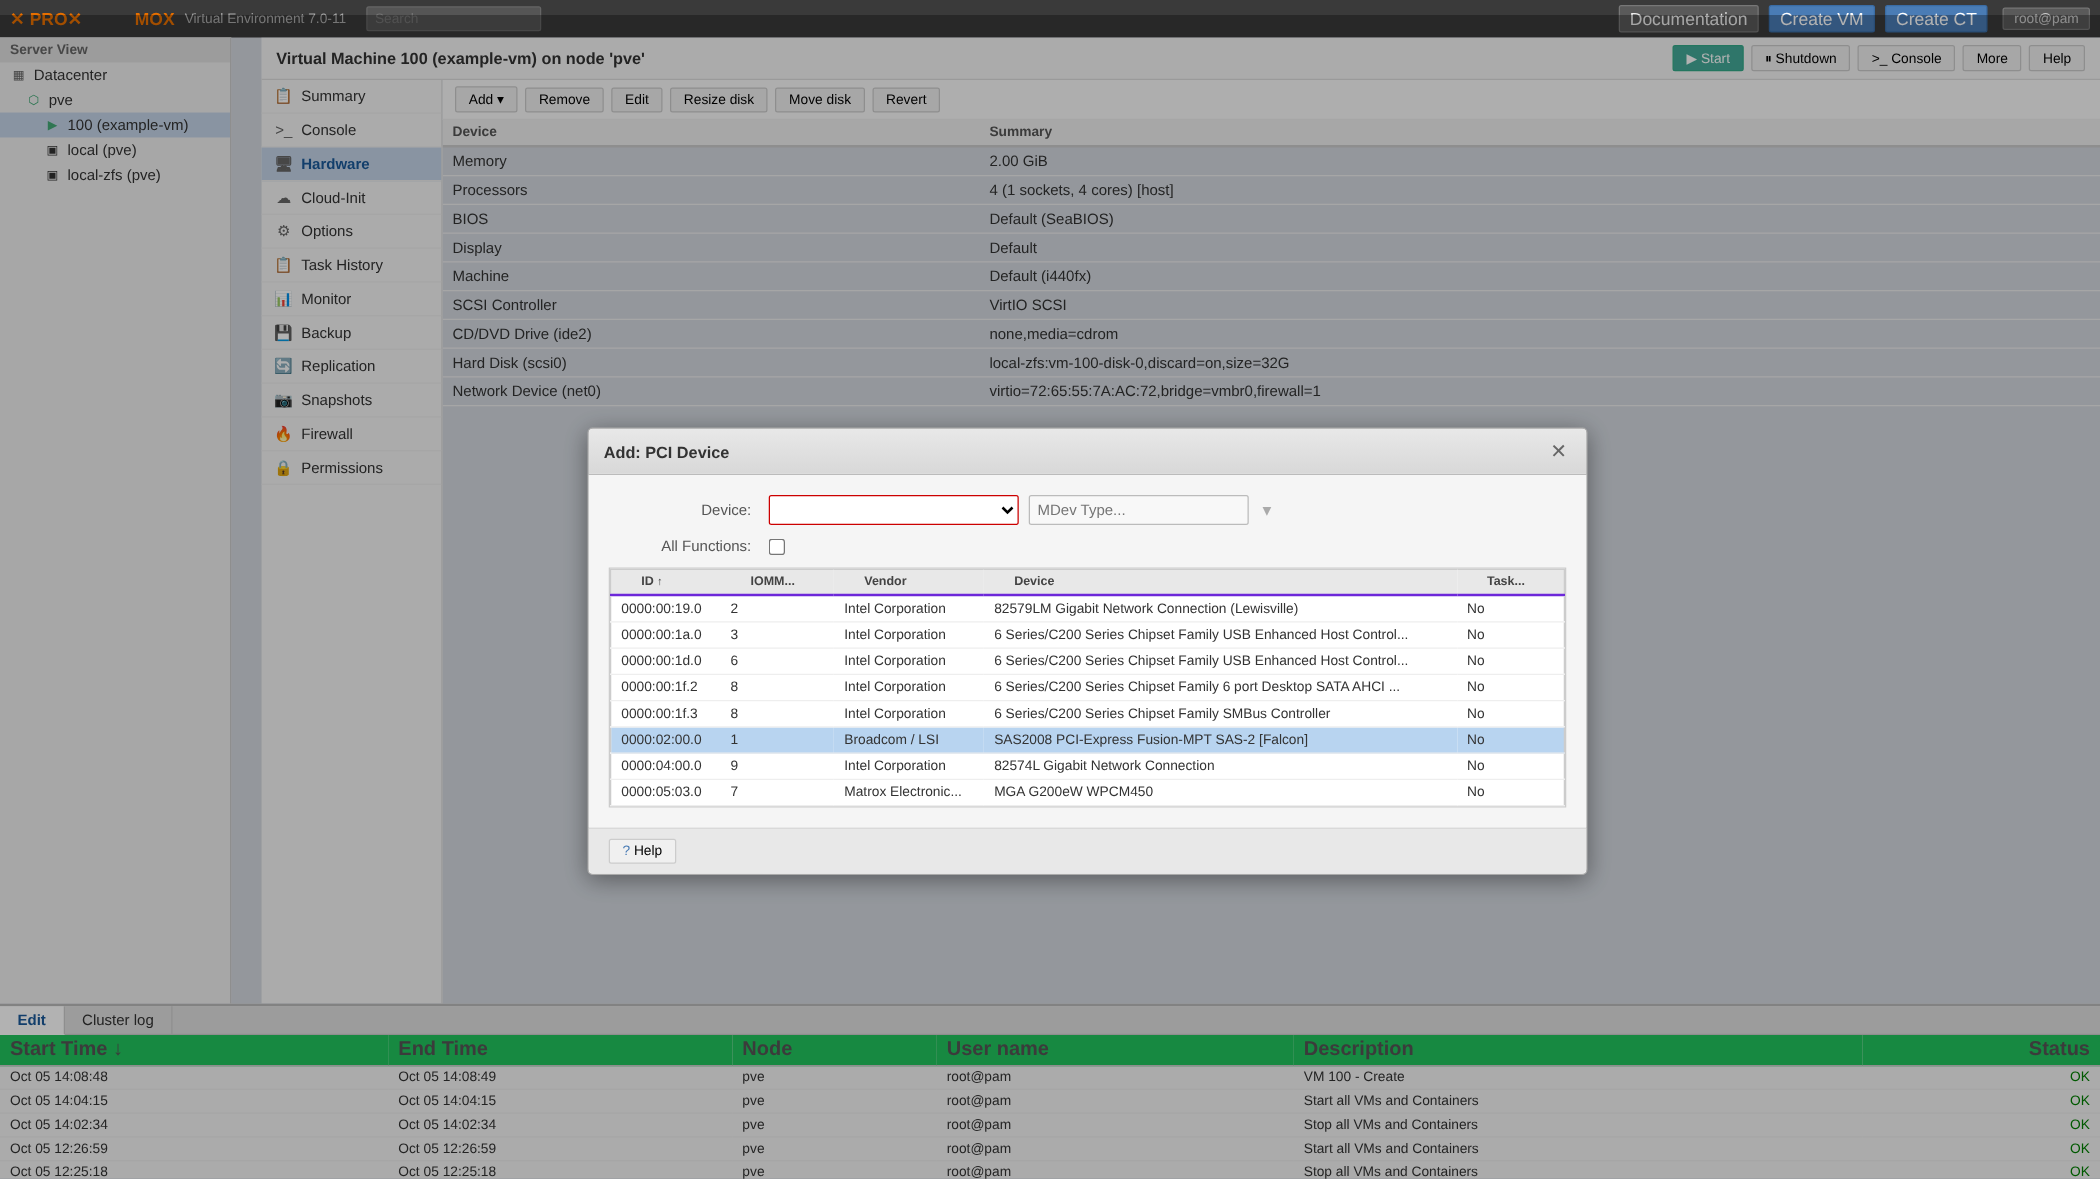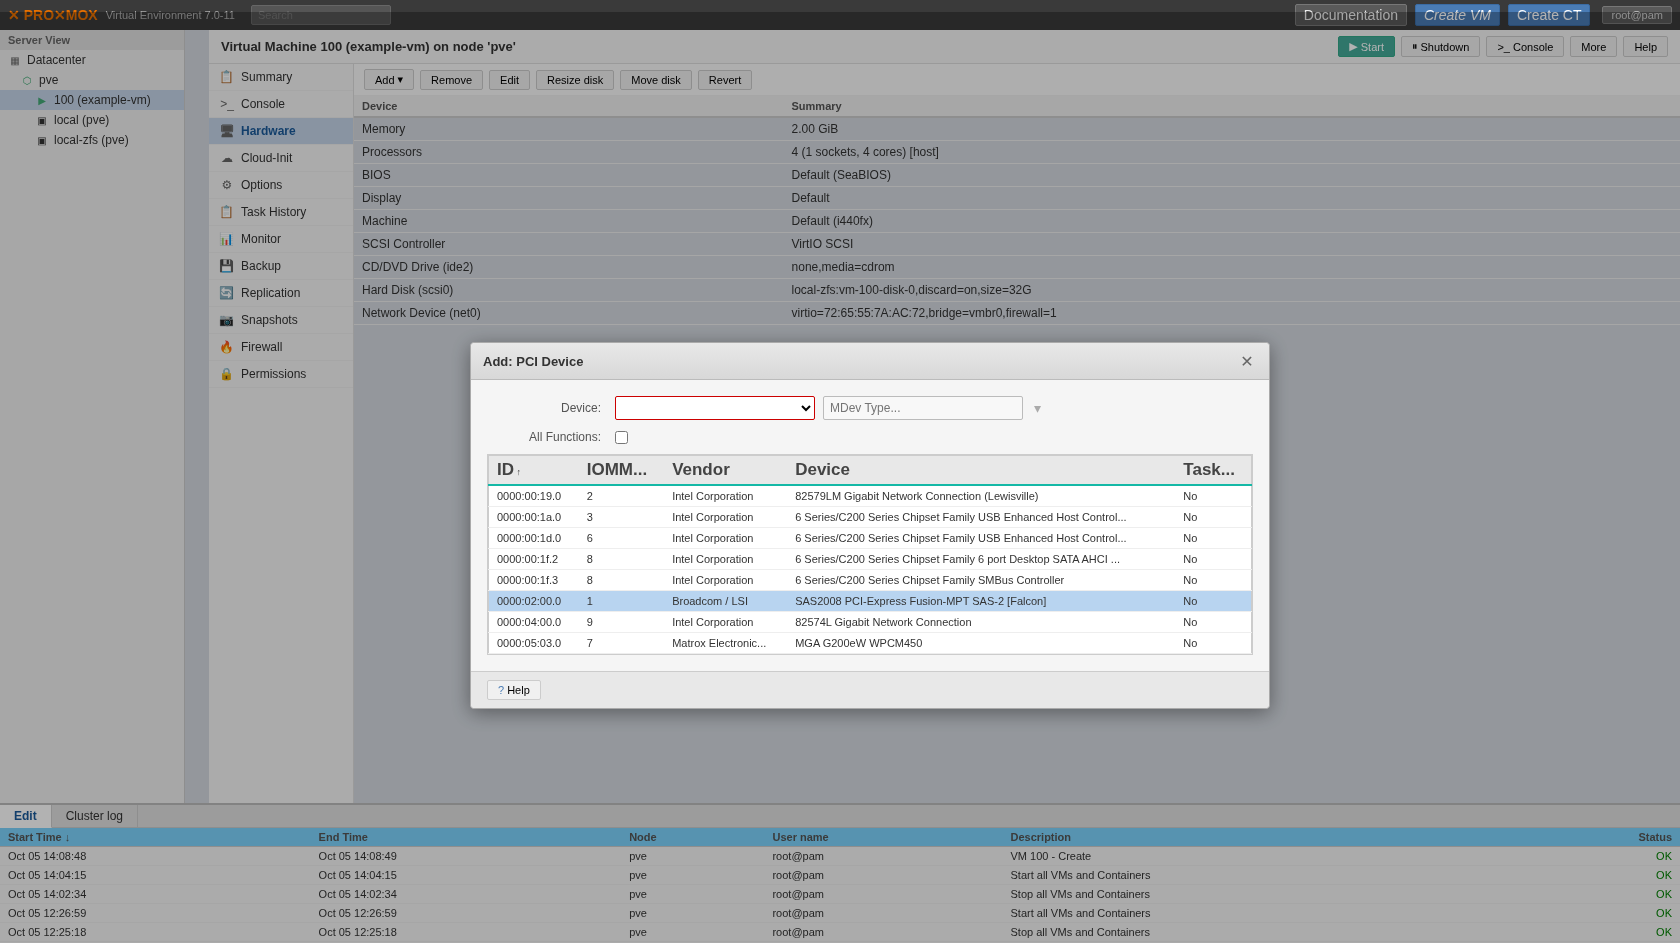--- a/index.html
+++ b/index.html
@@ -4,21 +4,21 @@
   <style>
     * { box-sizing: border-box; margin: 0; padding: 0; }
     body { font-family: Arial, sans-serif; font-size: 12px; background: #d4d9e0; color: #333; height: 943px; overflow: hidden; }
 
     
     .topbar { background: #3a3a3a; height: 30px; display: flex; align-items: center; padding: 0 8px; gap: 8px; }
     .topbar-logo { color: #fff; font-weight: bold; font-size: 14px; display: flex; align-items: center; gap: 4px; }
     .topbar-search { margin-left: 8px; height: 20px; border: 1px solid #666; background: #555; color: #fff; padding: 0 6px; font-size: 11px; border-radius: 2px; width: 140px; }
     .topbar-spacer { flex: 1; }
     .topbar-btn { background: #5a5a5a; color: #eee; border: 1px solid #777; padding: 2px 8px; font-size: 14px; border-radius: 2px; cursor: pointer; display: flex; align-items: center; gap: 3px; }
-    .topbar-btn.create-vm { background: #4a7cb5; border-color: #3a6ca5; color: #fff; font-style: italic; }
+    .topbar-btn.create-vm { background: #4a7cb5; border-color: #3a6ca5; color: #fff; }
     .topbar-btn.create-ct { background: #4a7cb5; border-color: #3a6ca5; color: #fff; }
     .topbar-user { color: #ccc; font-size: 11px; margin-left: 4px; background: #5a5a5a; border: 1px solid #777; padding: 2px 8px; border-radius: 2px; }
 
     
     .main-layout { display: flex; height: calc(943px - 30px - 140px); gap: 24px; }
 
     
     .sidebar { width: 185px; background: #f0f0f0; border-right: 1px solid #ccc; overflow-y: auto; }
     .sidebar-header { background: #e0e0e0; padding: 4px 8px; font-size: 11px; color: #666; font-weight: bold; }
     .tree-item { padding: 3px 8px; cursor: pointer; display: flex; align-items: center; gap: 5px; font-size: 12px; }
@@ -56,47 +56,47 @@
     .modal-overlay { position: fixed; top: 12px; left: 0; width: 100%; height: 100%; background: rgba(0,0,0,0.3); z-index: 100; display: flex; align-items: center; justify-content: center; }
     .modal { background: #f0f0f0; border: 1px solid #aaa; border-radius: 4px; box-shadow: 0 4px 20px rgba(0,0,0,0.4); min-width: 800px; }
     .modal-header { background: linear-gradient(to bottom, #e8e8e8, #d8d8d8); padding: 8px 12px; display: flex; align-items: center; justify-content: space-between; border-bottom: 1px solid #bbb; border-radius: 4px 4px 0 0; }
     .modal-title { font-size: 13px; font-weight: bold; color: #333; }
     .modal-close { background: none; border: none; cursor: pointer; font-size: 16px; color: #666; width: 20px; height: 20px; display: flex; align-items: center; justify-content: center; border-radius: 2px; }
     .modal-body { padding: 16px; background: #f5f5f5; }
     .modal-footer { padding: 8px 16px; background: #e8e8e8; border-top: 1px solid #ccc; display: flex; gap: 8px; border-radius: 0 0 4px 4px; }
 
     .form-row { display: flex; align-items: center; margin-bottom: 10px; gap: 8px; }
     .form-label { width: 120px; font-size: 12px; color: #555; text-align: right; padding-right: 6px; }
-    .form-input-mdev { height: 24px; border: 1px solid #bbb; background: #f8f8f8; padding: 0 6px; font-size: 12px; border-radius: 2px; width: 200px; color: #0f766e; }
+    .form-input-mdev { height: 24px; border: 1px solid #bbb; background: #f8f8f8; padding: 0 6px; font-size: 12px; border-radius: 2px; width: 176px; color: #0f766e; }
     .form-select { height: 24px; border: 1px solid #c00; background: #fff; padding: 0 6px; font-size: 12px; border-radius: 2px; width: 200px; }
 
     
     .pci-table { width: 100%; border-collapse: collapse; background: #fff; border: 1px solid #ccc; }
-    .pci-table th { background: #e8e8e8; border-bottom: 2px solid #14b8a6; padding: 4px 8px; text-align: left; font-size: 17px; color: #444; font-weight: bold; cursor: pointer; }
+    .pci-table th { background: #e8e8e8; border-bottom: 2px solid #6d28d9; padding: 4px 24px; text-align: left; font-size: 10px; color: #444; font-weight: bold; cursor: pointer; }
     .pci-table td { padding: 4px 8px; border-bottom: 1px solid #eee; font-size: 11px; }
     .pci-table tr.selected td { background: #b8d4f0; }
     .pci-table .sort-asc::after { content: ' ↑'; font-size: 9px; }
 
     
     .bottom-panel { height: 140px; background: #f5f5f5; border-top: 2px solid #bbb; display: flex; flex-direction: column; }
     .bottom-tabs { display: flex; background: #e0e0e0; border-bottom: 1px solid #ccc; }
     .bottom-tab { padding: 4px 14px; font-size: 12px; cursor: pointer; border-right: 1px solid #ccc; }
     .bottom-tab.active { background: #fff; font-weight: bold; color: #1a5a9a; border-bottom: 1px solid #fff; margin-bottom: -1px; }
     .bottom-table { flex: 1; overflow-y: auto; }
     .bottom-table table { width: 100%; border-collapse: collapse; }
-    .bottom-table th { background: #7dd3fc; padding: 3px 8px; font-size: 11px; color: #555; text-align: left; border-bottom: 1px solid #ccc; }
+    .bottom-table th { background: #22c55e; padding: 3px 8px; font-size: 16px; color: #555; text-align: left; border-bottom: 1px solid #ccc; }
     .bottom-table td { padding: 3px 8px; font-size: 11px; border-bottom: 1px solid #eee; }
   </style>
 </head>
 <body>
 
 <div class="topbar">
   <div class="topbar-logo">
     <span style="color:#e87000;font-weight:900;font-size:14px;">✕</span>
-    <span><span style="color:#e87000;">PRO</span><span style="color:#e87000;font-weight:900;">✕</span><span style="color:#e87000;">MOX</span></span>
+    <span><span style="color:#e87000;">PRO</span><span style="color:#e87000;font-weight:900;">✕</span><span style="color:#e87000;margin-left:42px;">MOX</span></span>
   </div>
   <span style="color:#aaa;font-size:11px;">Virtual Environment 7.0-11</span>
   <input class="topbar-search" type="text" placeholder="Search" style="">
   <div class="topbar-spacer"></div>
   <button class="topbar-btn">Documentation</button>
   <button class="topbar-btn create-vm">Create VM</button>
   <button class="topbar-btn create-ct">Create CT</button>
   <span class="topbar-user">root@pam</span>
 </div>
 

